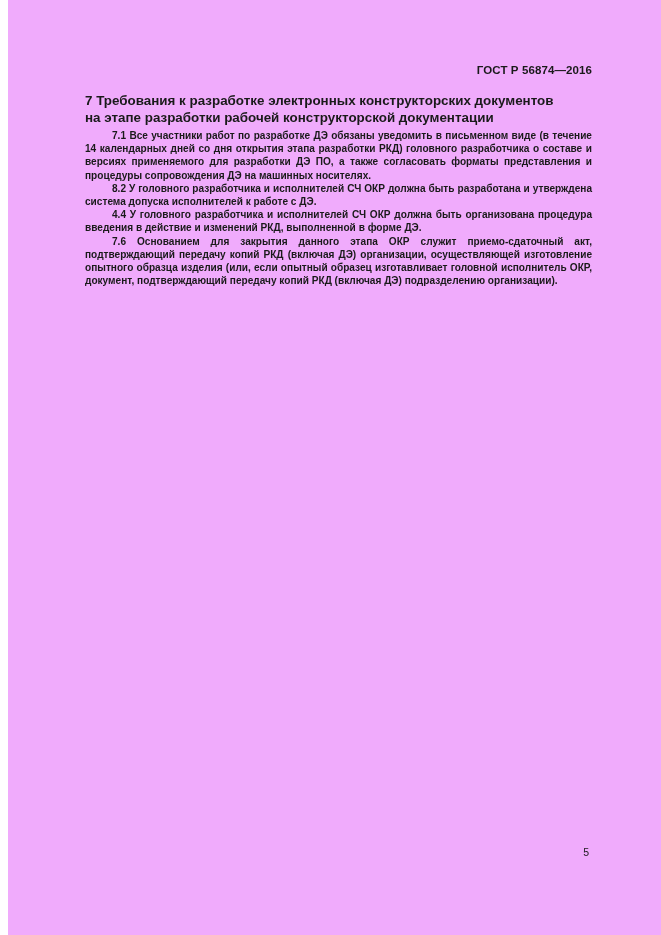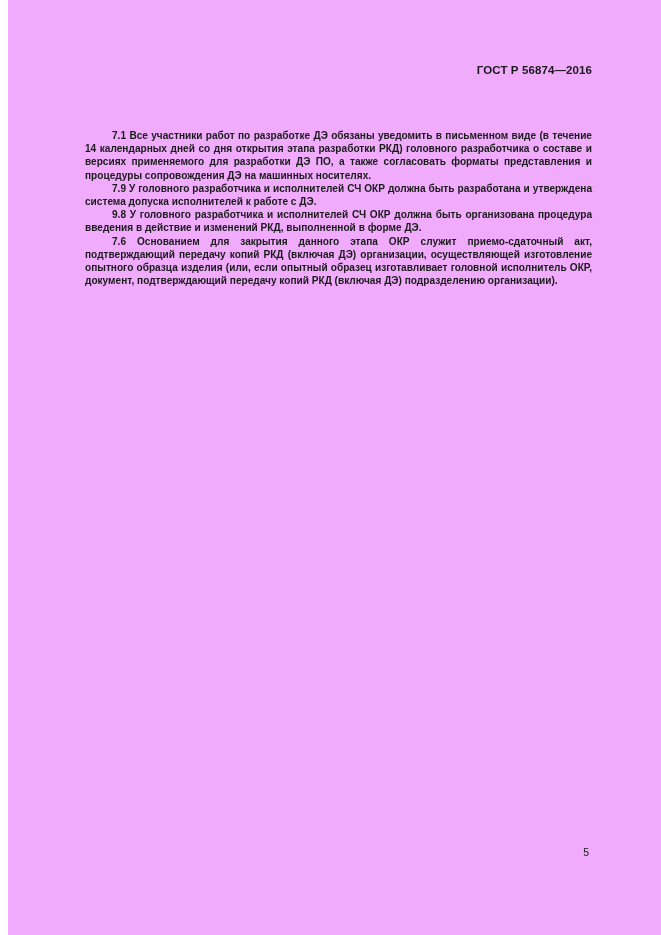--- a/index.html
+++ b/index.html
@@ -67,23 +67,27 @@
       font-size: 10.5px;
     }
   </style>
 </head>
 <body>
 
 <div class="page">
 
   <div class="header-code">ГОСТ Р 56874—2016</div>
 
+  <div class="section-title">
+    <div>7  Требования к разработке электронных конструкторских документов</div>
+    <div>на этапе разработки рабочей конструкторской документации</div>
+  </div>
 
   <div class="body-text">
     <p>7.1 Все участники работ по разработке ДЭ обязаны уведомить в письменном виде (в течение 14 календарных дней со дня открытия этапа разработки РКД) головного разработчика о составе и версиях применяемого для разработки ДЭ ПО, а также согласовать форматы представления и процедуры сопровождения ДЭ на машинных носителях.</p>
-    <p>7.9  У головного разработчика и исполнителей СЧ ОКР должна быть разработана и утверждена система допуска исполнителей к работе с ДЭ.</p>
-    <p>9.8  У головного разработчика и исполнителей СЧ ОКР должна быть организована процедура введения в действие и изменений РКД, выполненной в форме ДЭ.</p>
+    <p>8.2  У головного разработчика и исполнителей СЧ ОКР должна быть разработана и утверждена система допуска исполнителей к работе с ДЭ.</p>
+    <p>4.4  У головного разработчика и исполнителей СЧ ОКР должна быть организована процедура введения в действие и изменений РКД, выполненной в форме ДЭ.</p>
     <p>7.6  Основанием для закрытия данного этапа ОКР служит приемо-сдаточный акт, подтверждающий передачу копий РКД (включая ДЭ) организации, осуществляющей изготовление опытного образца изделия (или, если опытный образец изготавливает головной исполнитель ОКР, документ, подтверждающий передачу копий РКД (включая ДЭ) подразделению организации).</p>
   </div>
 
   <div class="page-number">5</div>
 
 </div>
 
 </body></html>

